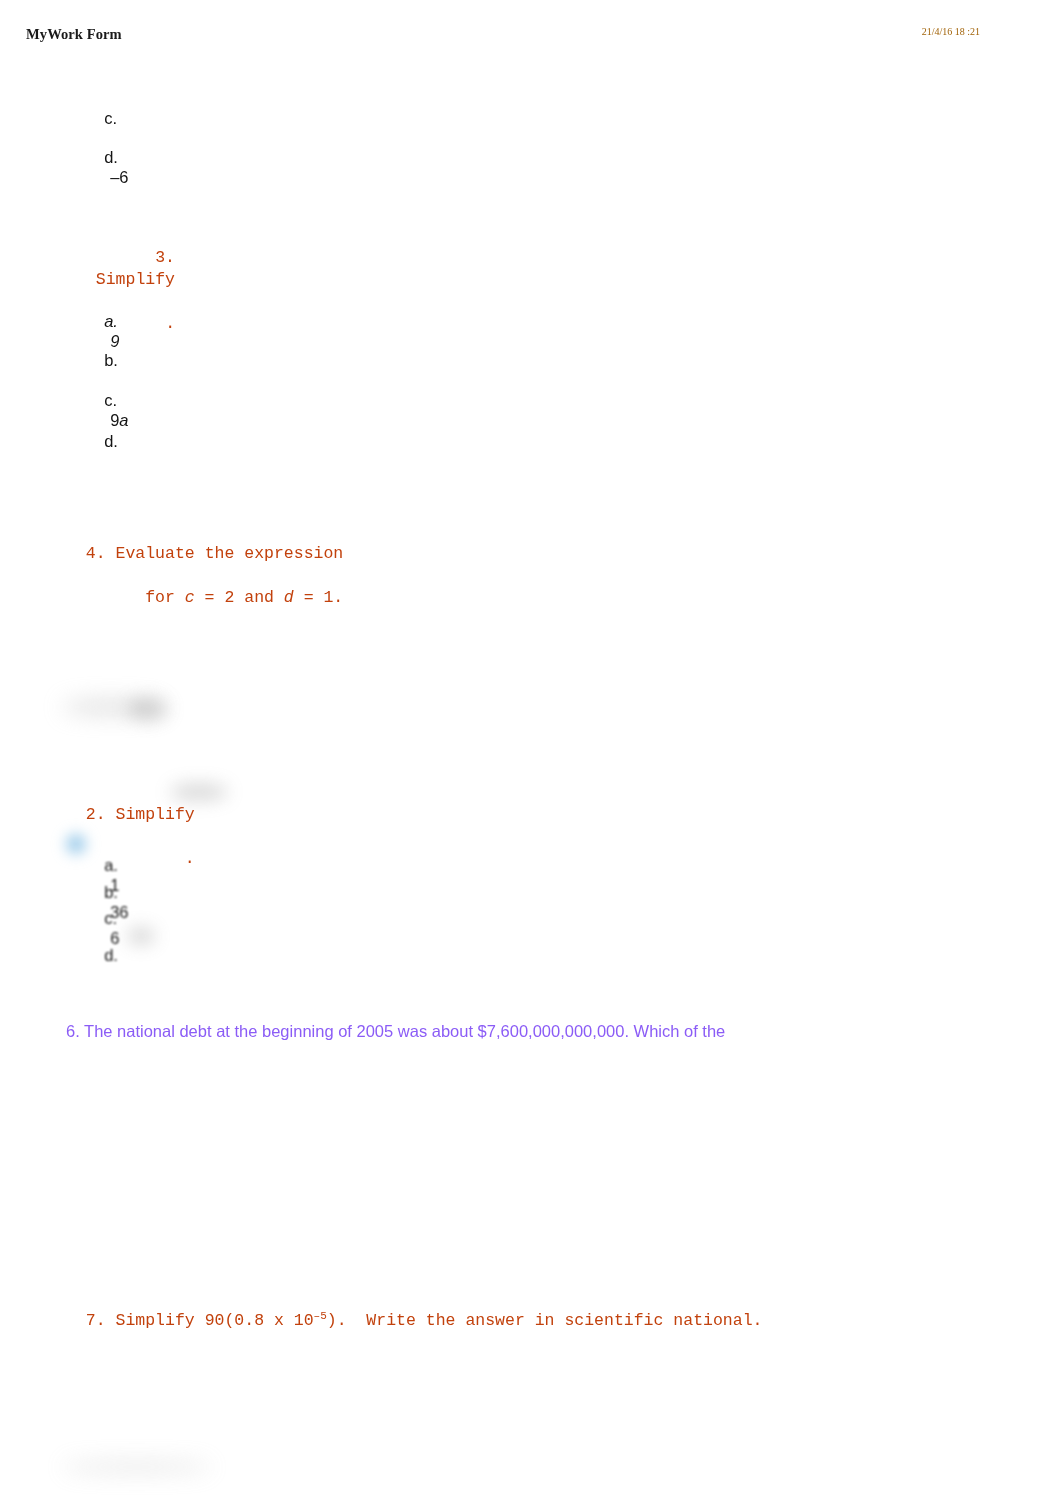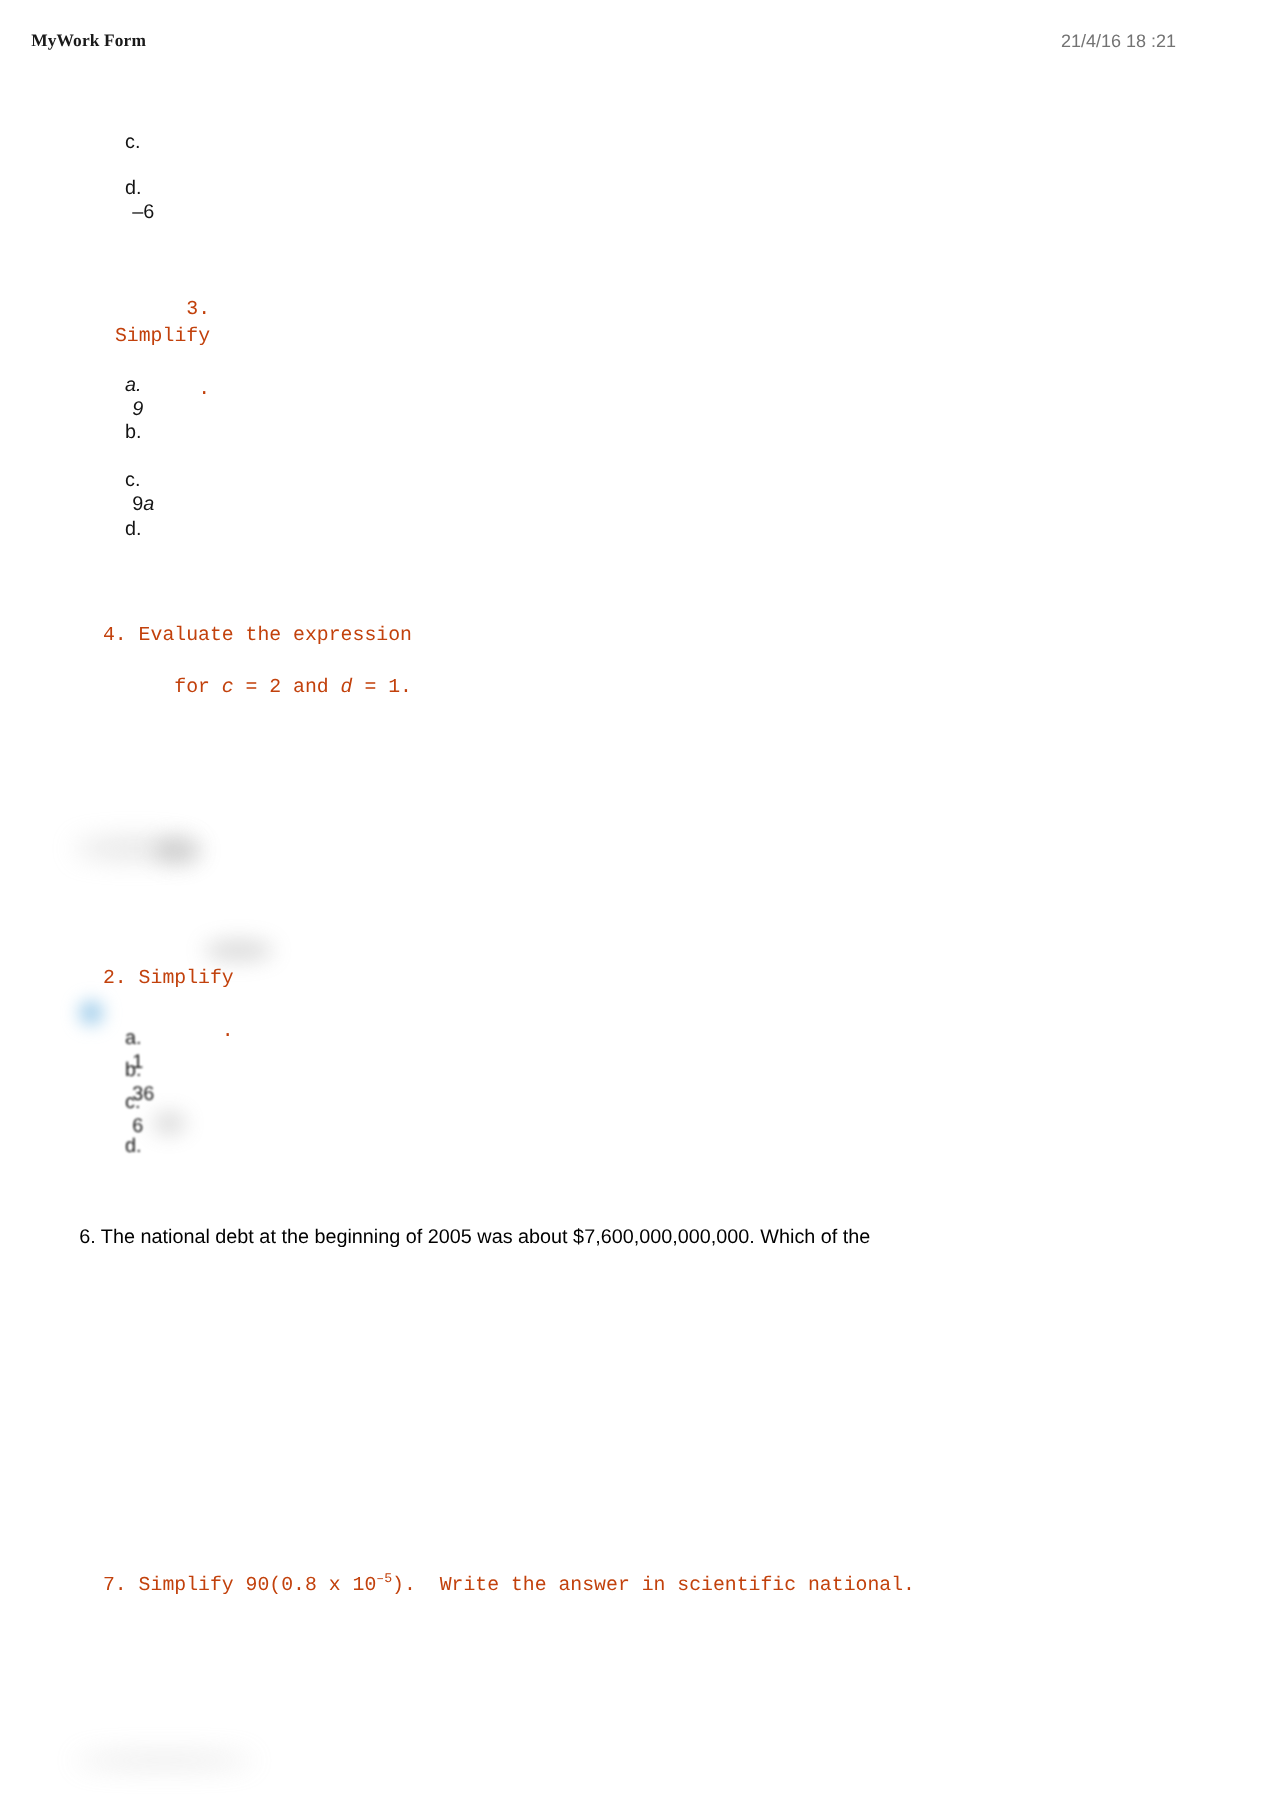--- a/index.html
+++ b/index.html
@@ -32,42 +32,42 @@
     font-size: 14.5px;
     font-weight: 700;
     letter-spacing: .1px;
     color: #1a1a1a;
     white-space: nowrap;
   }
   .header-timestamp {
     position: absolute;
     right: 24px;
     top: 0;
-    font-family: Liberation Sans, sans-serif;
-    font-size: 15px;
-    color: #737373;
+    font-family: Liberation Serif, serif;
+    font-size: 10px;
+    color: #a16207;
     white-space: nowrap;
   }
 
   
   .qtext {
     position: absolute;
     font-family: Liberation Mono, monospace;
     font-size: 16.5px;
     line-height: 22px;
     color: #c2410c;
     white-space: pre;
     text-align: right;
   }
   .qblock {
     position: absolute;
     font-family: "Liberation Sans", sans-serif;
     font-size: 16.5px;
     line-height: 22px;
-    color: #000000;
+    color: #8b5cf6;
   }
   .opt {
     position: absolute;
     font-family: "Liberation Sans", sans-serif;
     font-size: 16.5px;
     line-height: 20px;
     color: #141414;
     white-space: pre;
   }
   em.var { font-style: italic; }
@@ -140,21 +140,21 @@
 <div class="opt" style="left:95px; top:370px;">
   <span>c.</span>
   <span style="margin-left:6px;">9</span><em class="var">a</em>
 </div>
 
 <div class="opt" style="left:95px; top:411px;">
   <span>d.</span>
   <span class="mathgap" style="width:0px;"></span>
 </div>
 
-<div class="qtext" style="left:66px; top:496px;">
+<div class="qtext" style="left:66px; top:521px;">
   <span>4. Evaluate the expression</span>
   <span class="mathgap" style="width:72px;"></span>
   <span>for </span><em class="var">c</em><span> = 2 and </span><em class="var">d</em><span> = 1.</span>
 </div>
 
 <div class="smudge-soft" style="left:62px; top:700px; width:100px; height:14px; opacity:.50;"></div>
 <div class="smudge" style="left:128px; top:698px; width:40px; height:22px; opacity:.42;"></div>
 
 <div class="qtext" style="left:66px; top:782px;">
   <span>2. Simplify</span>

